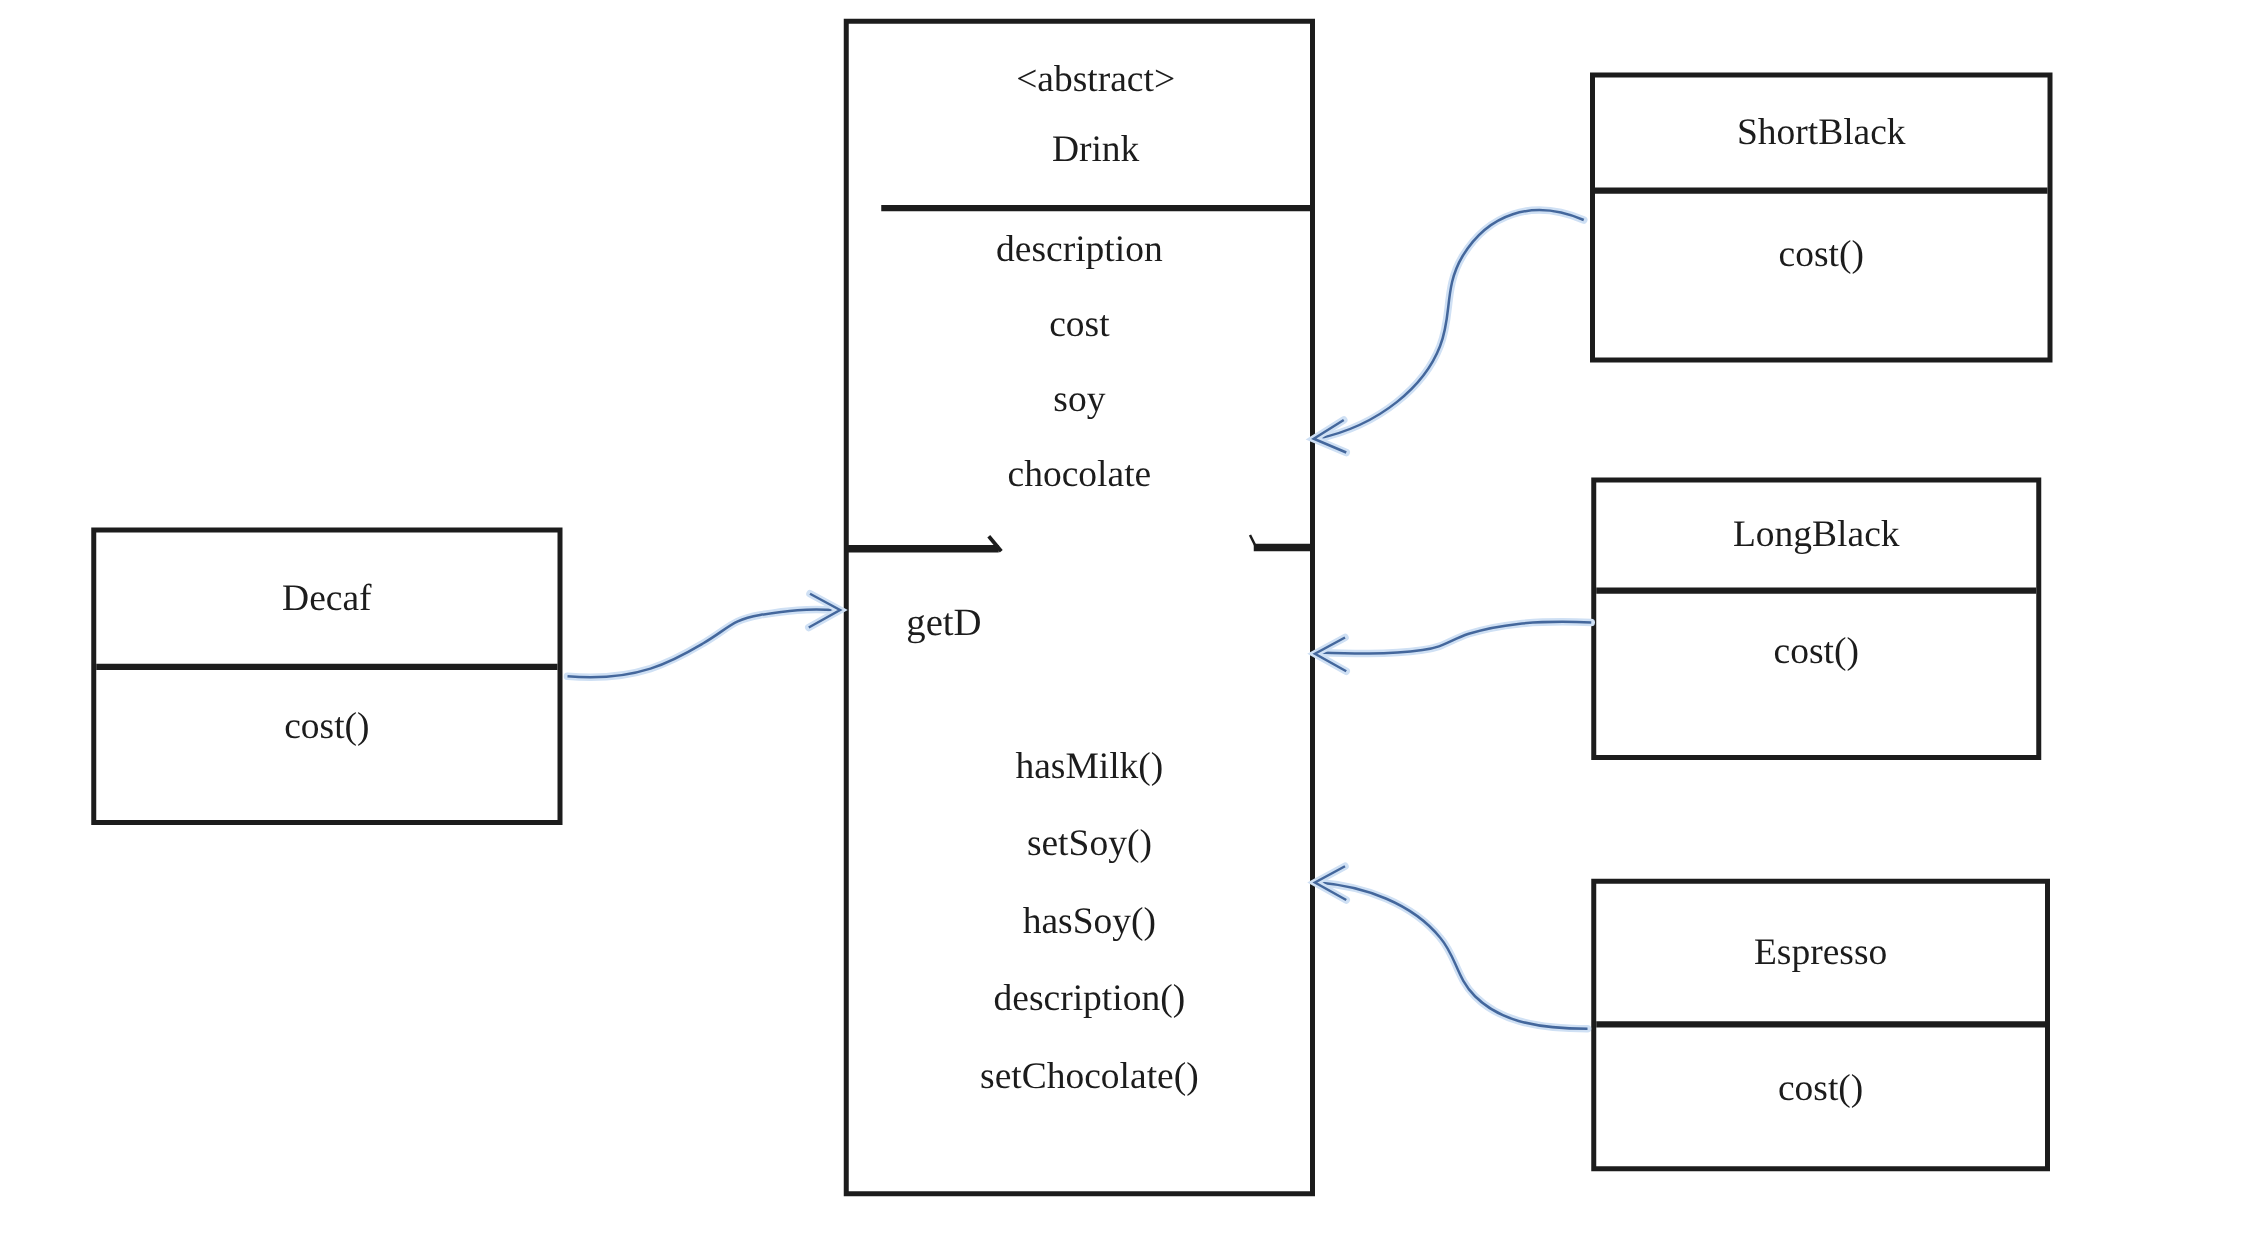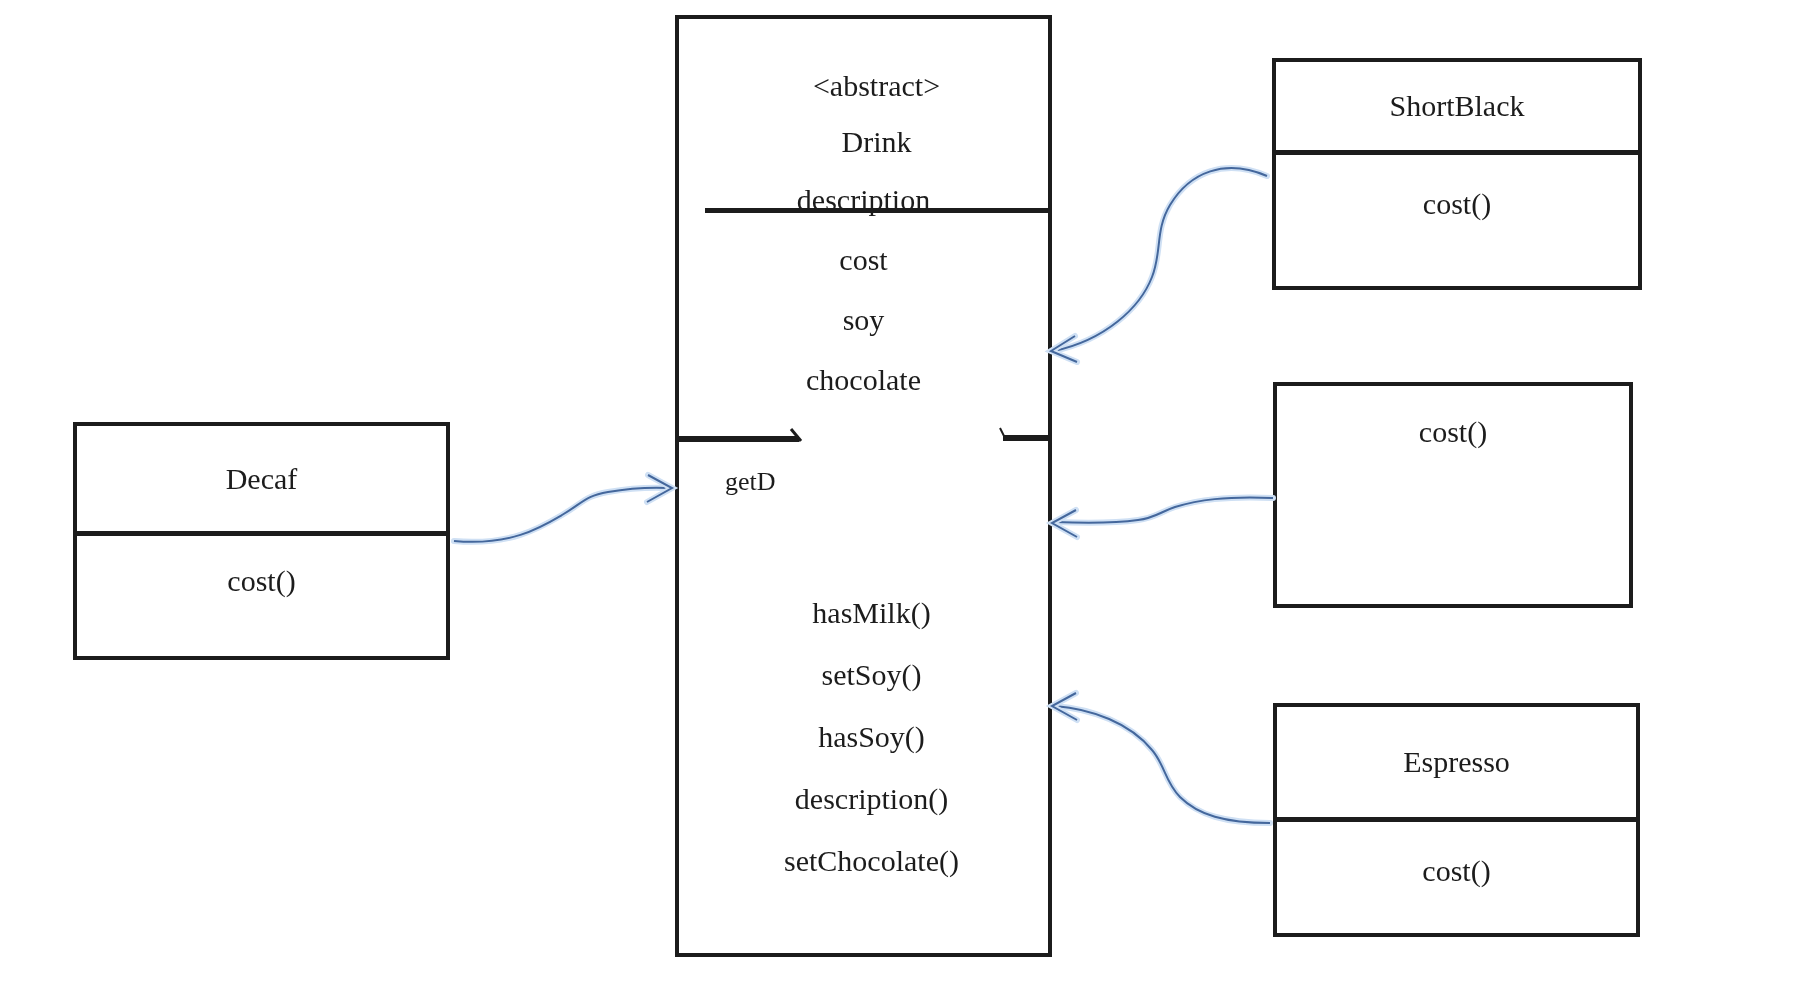--- a/index.html
+++ b/index.html
@@ -36,34 +36,34 @@
   }
 
   .body-line {
     font-size: 30px;
     text-align: center;
     white-space: nowrap;
   }
 
   
   #box-drink { left: 675px; top: 15px;  width: 377px; height: 942px; }
-  #box-drink .class-head { height: 194px; gap: 18px; margin-left: 26px; }
+  #box-drink .class-head { height: 150px; gap: 18px; margin-left: 26px; }
   #drink-attrs {
     position: absolute; left: 0; top: 151px; width: 100%;
   }
   #drink-attrs .body-line { line-height: 60px; }
 
   
   .divider-seg { position: absolute; height: 6px; background: #1c1c1c; }
   #divider-left  { left: -1px;  top: 417px; width: 121px; }
   #divider-right { left: 324px; top: 416px; width: 46px; }
 
   #drink-partial-method {
-    position: absolute; left: 46px; top: 444px;
-    font-size: 26px; line-height: 38px;
+    position: absolute; left: 46px; top: 460px;
+    font-size: 31px; line-height: 38px;
   }
 
   #drink-methods {
     position: absolute; left: 0; top: 563px; width: 100%;
   }
   #drink-methods .body-line { line-height: 62px; margin-left: 16px; }
 
   
   #box-decaf      { left: 73px;   top: 422px; width: 377px; height: 238px; }
   #box-decaf .class-head      { height: 110px; }
@@ -134,20 +134,23 @@
   <div class="class-box" id="box-shortblack">
     <div class="class-head">
       <div class="class-title">ShortBlack</div>
     </div>
     <div class="method-area">
       <div class="body-line">cost()</div>
     </div>
   </div>
 
   <div class="class-box" id="box-longblack">
+    <div class="class-head">
+      <div class="class-title">LongBlack</div>
+    </div>
     <div class="method-area">
       <div class="body-line">cost()</div>
     </div>
   </div>
 
   <div class="class-box" id="box-espresso">
     <div class="class-head">
       <div class="class-title">Espresso</div>
     </div>
     <div class="method-area">

